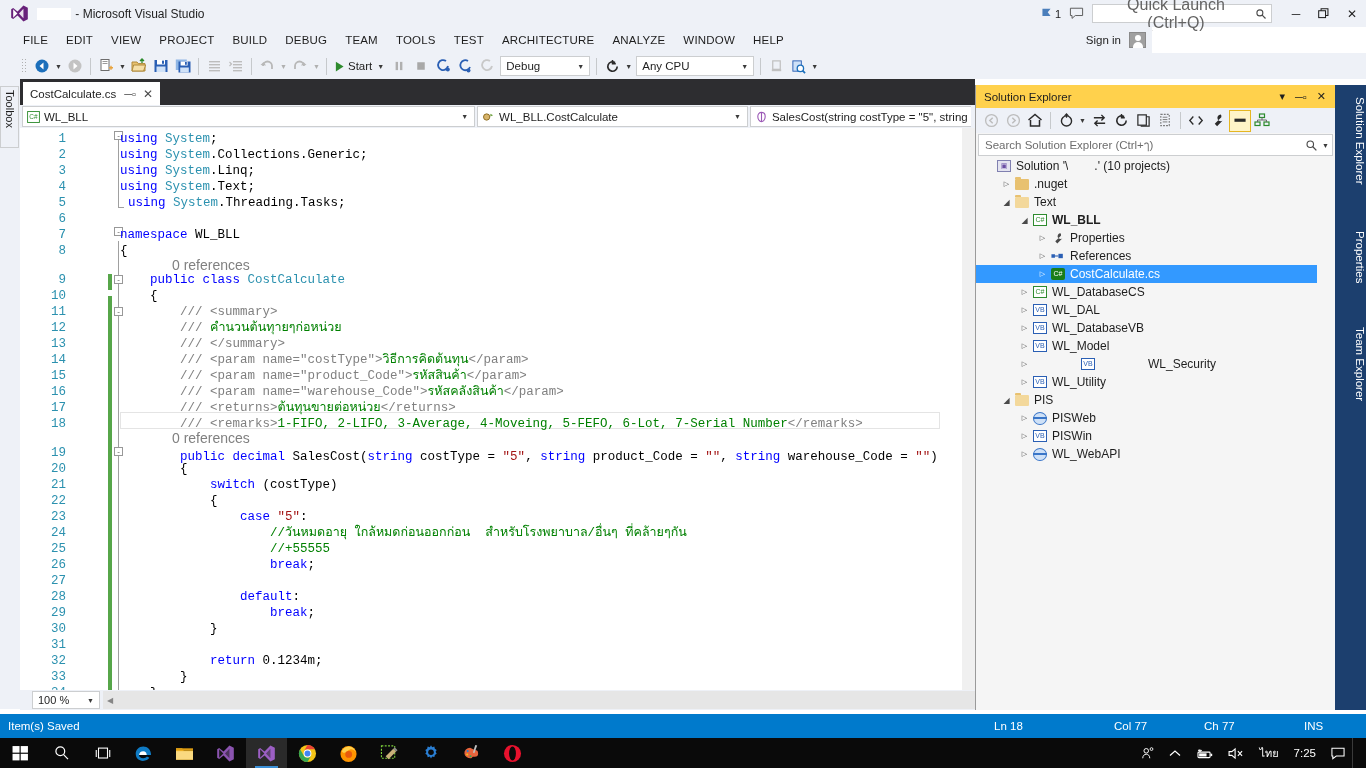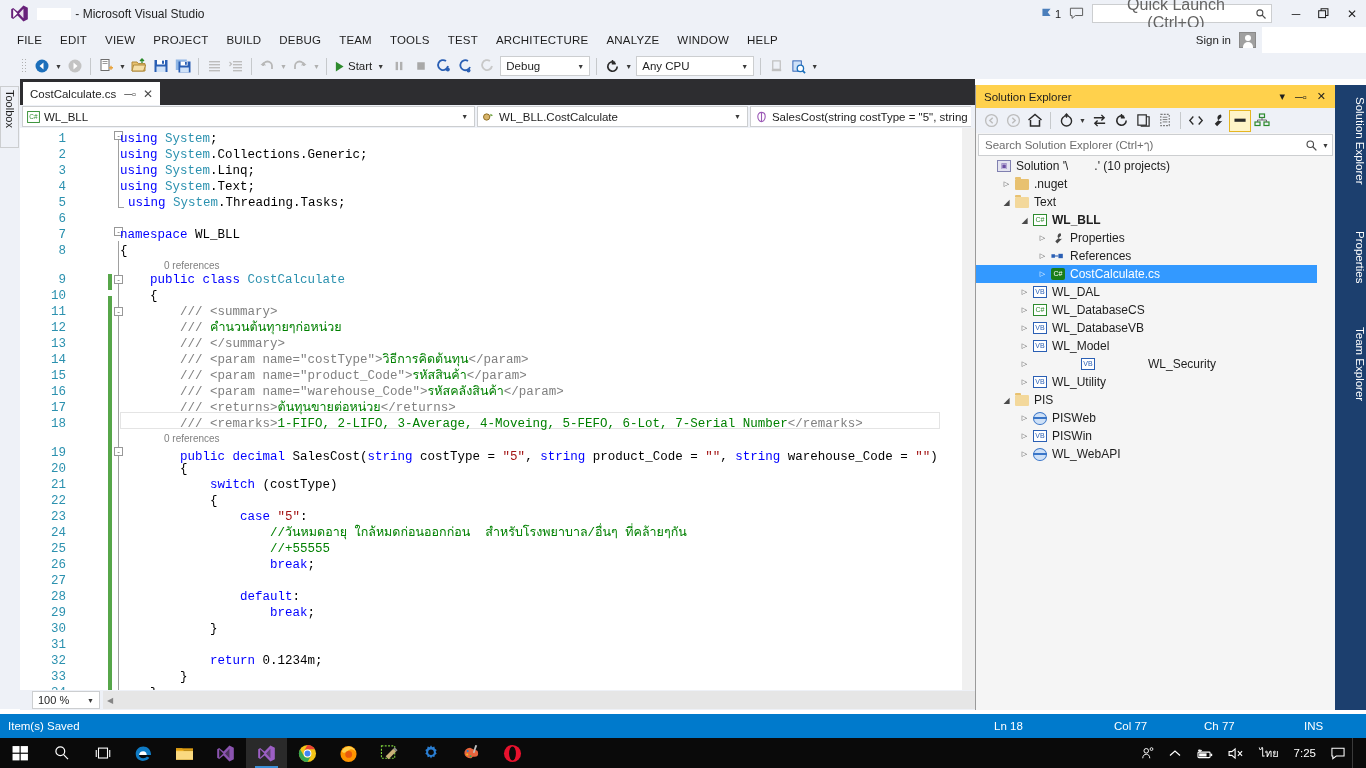--- a/index.html
+++ b/index.html
@@ -18,22 +18,22 @@
   #tb-right { margin-left:auto; display:flex; align-items:center; height:27px; }
   .flagwrap { display:flex; align-items:center; margin-right:8px; }
   .flag-count { font-size:11px; color:#1e1e1e; margin-left:2px; }
   #quicklaunch { width:180px; height:19px; background:#fff; border:1px solid #ccced0;
     display:flex; align-items:center; padding:0 4px; margin-right:10px; }
   #quicklaunch span { font-size:16px; color:#636363; flex:1;text-align:center; }
   .wbtn { width:28px; height:27px; display:flex; align-items:center;
     justify-content:center; font-size:12px; color:#1e1e1e; }
 
   
-  #menubar { position:absolute; left:0; top:27px; width:1262px; height:26px;
-    background:#eef1f7; display:flex; align-items:center; padding-left:8px; }
+  #menubar { position:absolute; left:0; top:27px; width:1152px; height:26px;
+    background:#eef1f7; display:flex; align-items:center; padding-left:14px; }
   #menubar .mi { font-size:11.5px; color:#1e1e1e; padding:3px 9px; letter-spacing:.2px; }
   #signin { margin-left:auto; display:flex; align-items:center; padding-right:6px; }
   #signin .txt { font-size:11.5px; color:#1e1e1e; margin-right:8px; }
   #signin .avatar { width:17px; height:16px; background:#a0a0a0; position:relative;
     border:1px solid #8a8a8a; }
   #signin .avatar::before { content:""; position:absolute; left:5px; top:2px; width:6px;
     height:6px; border-radius:50%; background:#fff; }
   #signin .avatar::after { content:""; position:absolute; left:3px; top:9px; width:10px;
     height:6px; border-radius:5px 5px 0 0; background:#fff; }
 
@@ -89,22 +89,22 @@
   .ln { position:absolute; height:16px; line-height:16px;
     font-family:"Liberation Mono", monospace; font-size:12.5px; white-space:pre; }
   .lnum { width:40px; text-align:right; color:#2b91af; left:6px; }
   .ltext { left:100px; color:#000; }
   .kw  { color:#0000ff; }
   .typ { color:#2b91af; }
   .str { color:#a31515; }
   .cmt { color:#008000; }
   .xdoc{ color:#808080; }
   .xtag{ color:#808080; }
-  .refs { position:absolute; left:144px; font-family:"Liberation Sans",sans-serif;
-    font-size:10px; color:#808080; height:13px; line-height:13px; }
+  .refs { position:absolute; left:152px; font-family:"Liberation Sans",sans-serif;
+    font-size:14px; color:#808080; height:13px; line-height:13px; }
   
   .chg { position:absolute; left:88px; width:4px; background:#57a64a; }
   
   .fold { position:absolute; left:94px; width:9px; height:9px; border:1px solid #989898;
     background:#fff; font-family:"Liberation Sans",sans-serif; font-size:8px;
     line-height:7px; text-align:center; color:#555; }
   .vline { position:absolute; left:98px; width:1px; background:#a0a0a0; }
   .hline { position:absolute; height:1px; background:#a0a0a0; }
   .curline { position:absolute; left:100px; width:820px; height:17px;
     border:1px solid #e4e4e4; }
@@ -715,30 +715,30 @@
       <div class="trow sel" style="padding-left: 60px;">
         <span class="tw">▷</span>
         <span class="ticon">
           <span class="ic-csfile">C#</span>
         </span>
         <span class="tlabel">CostCalculate.cs</span>
       </div>
       <div class="trow" style="padding-left: 42px;">
         <span class="tw">▷</span>
         <span class="ticon">
+          <span class="ic-cs">C#</span>
+        </span>
+        <span class="tlabel">WL_DatabaseCS</span>
+      </div>
+      <div class="trow" style="padding-left: 42px;">
+        <span class="tw">▷</span>
+        <span class="ticon">
           <span class="ic-vb">VB</span>
         </span>
         <span class="tlabel">WL_DAL</span>
-      </div>
-      <div class="trow" style="padding-left: 42px;">
-        <span class="tw">▷</span>
-        <span class="ticon">
-          <span class="ic-cs">C#</span>
-        </span>
-        <span class="tlabel">WL_DatabaseCS</span>
       </div>
       <div class="trow" style="padding-left: 42px;">
         <span class="tw">▷</span>
         <span class="ticon">
           <span class="ic-vb">VB</span>
         </span>
         <span class="tlabel">WL_DatabaseVB</span>
       </div>
       <div class="trow" style="padding-left: 42px;">
         <span class="tw">▷</span>

